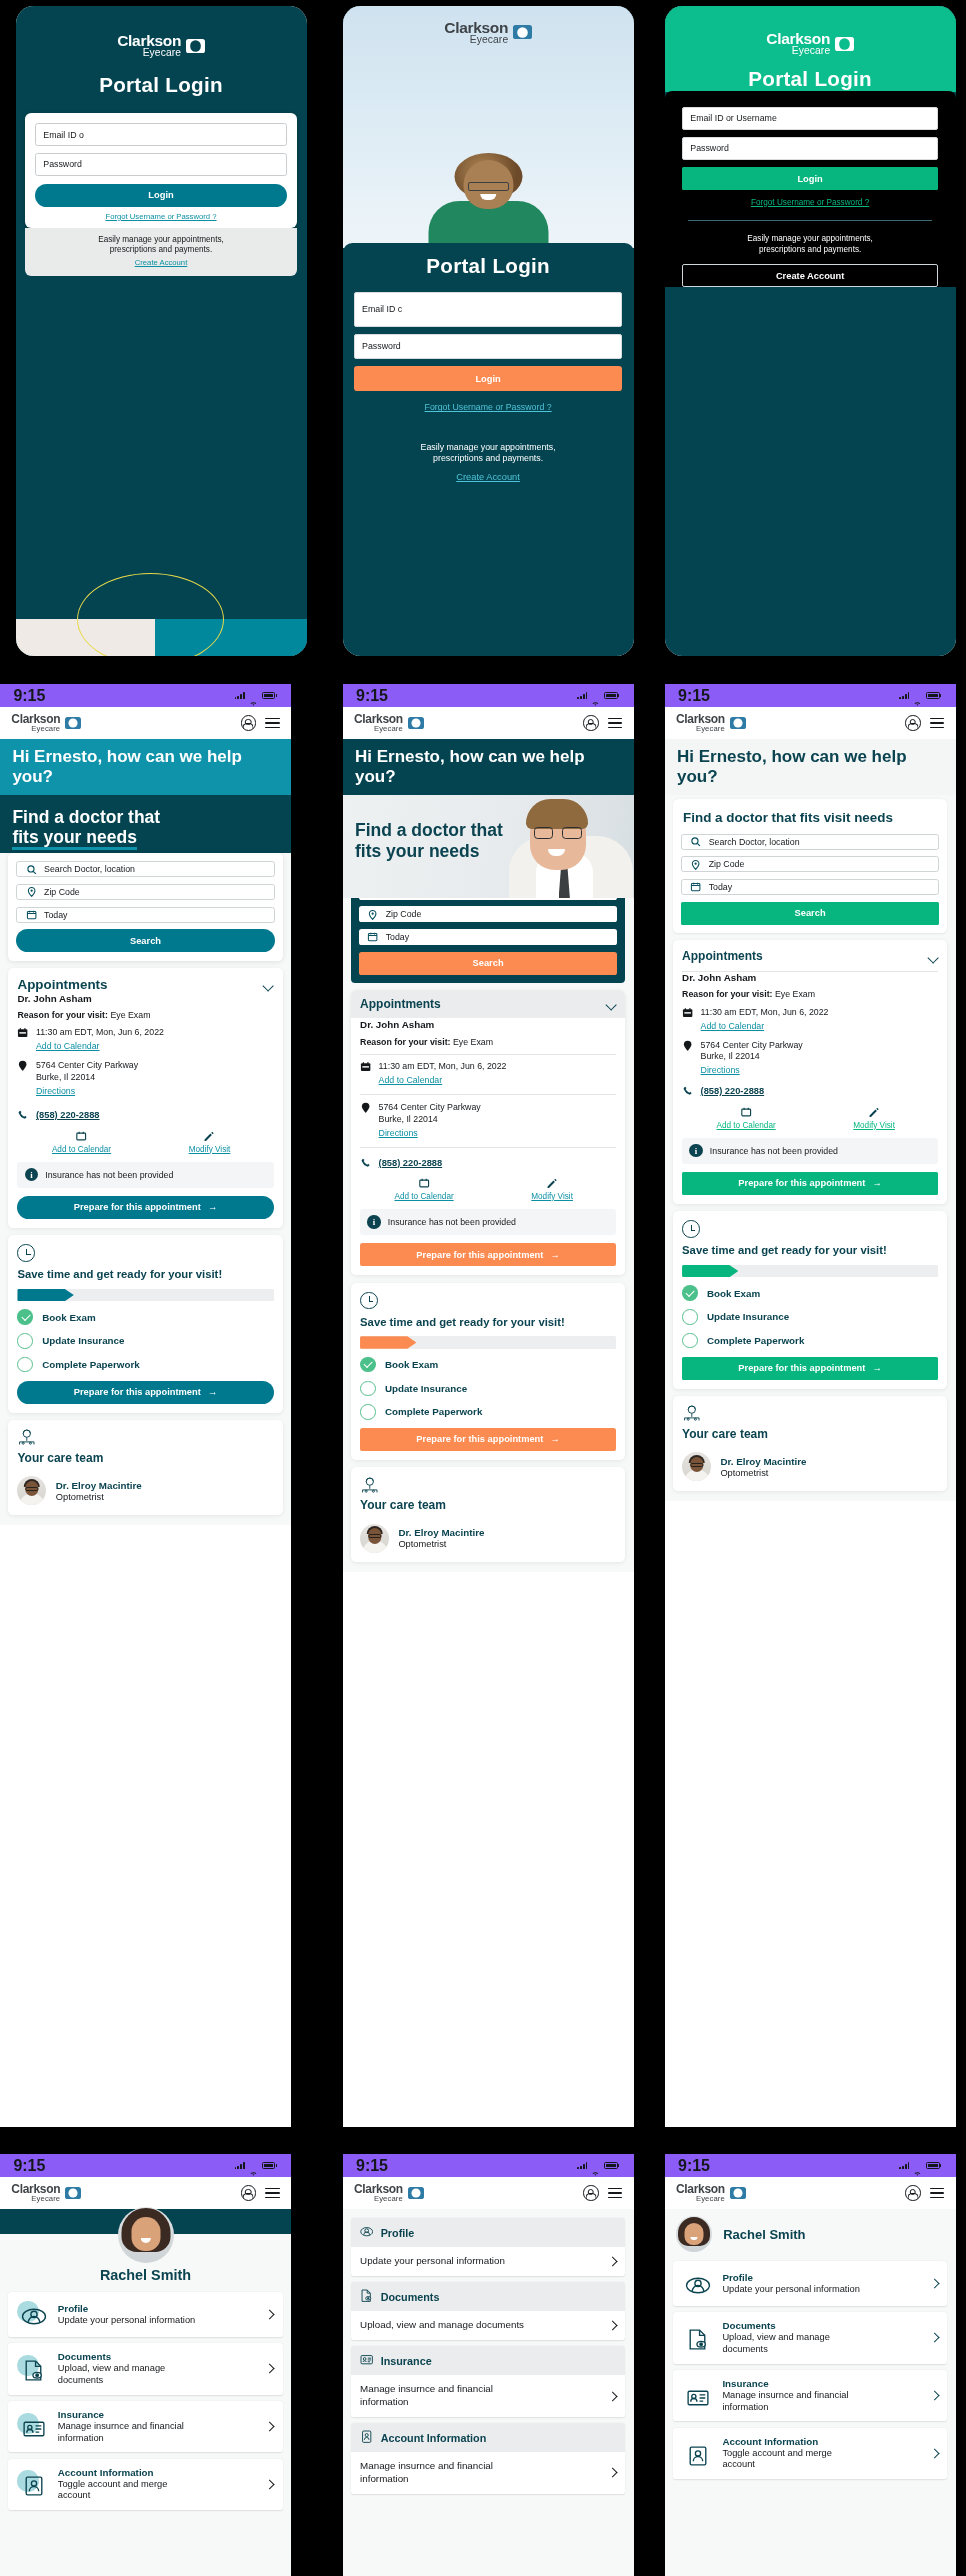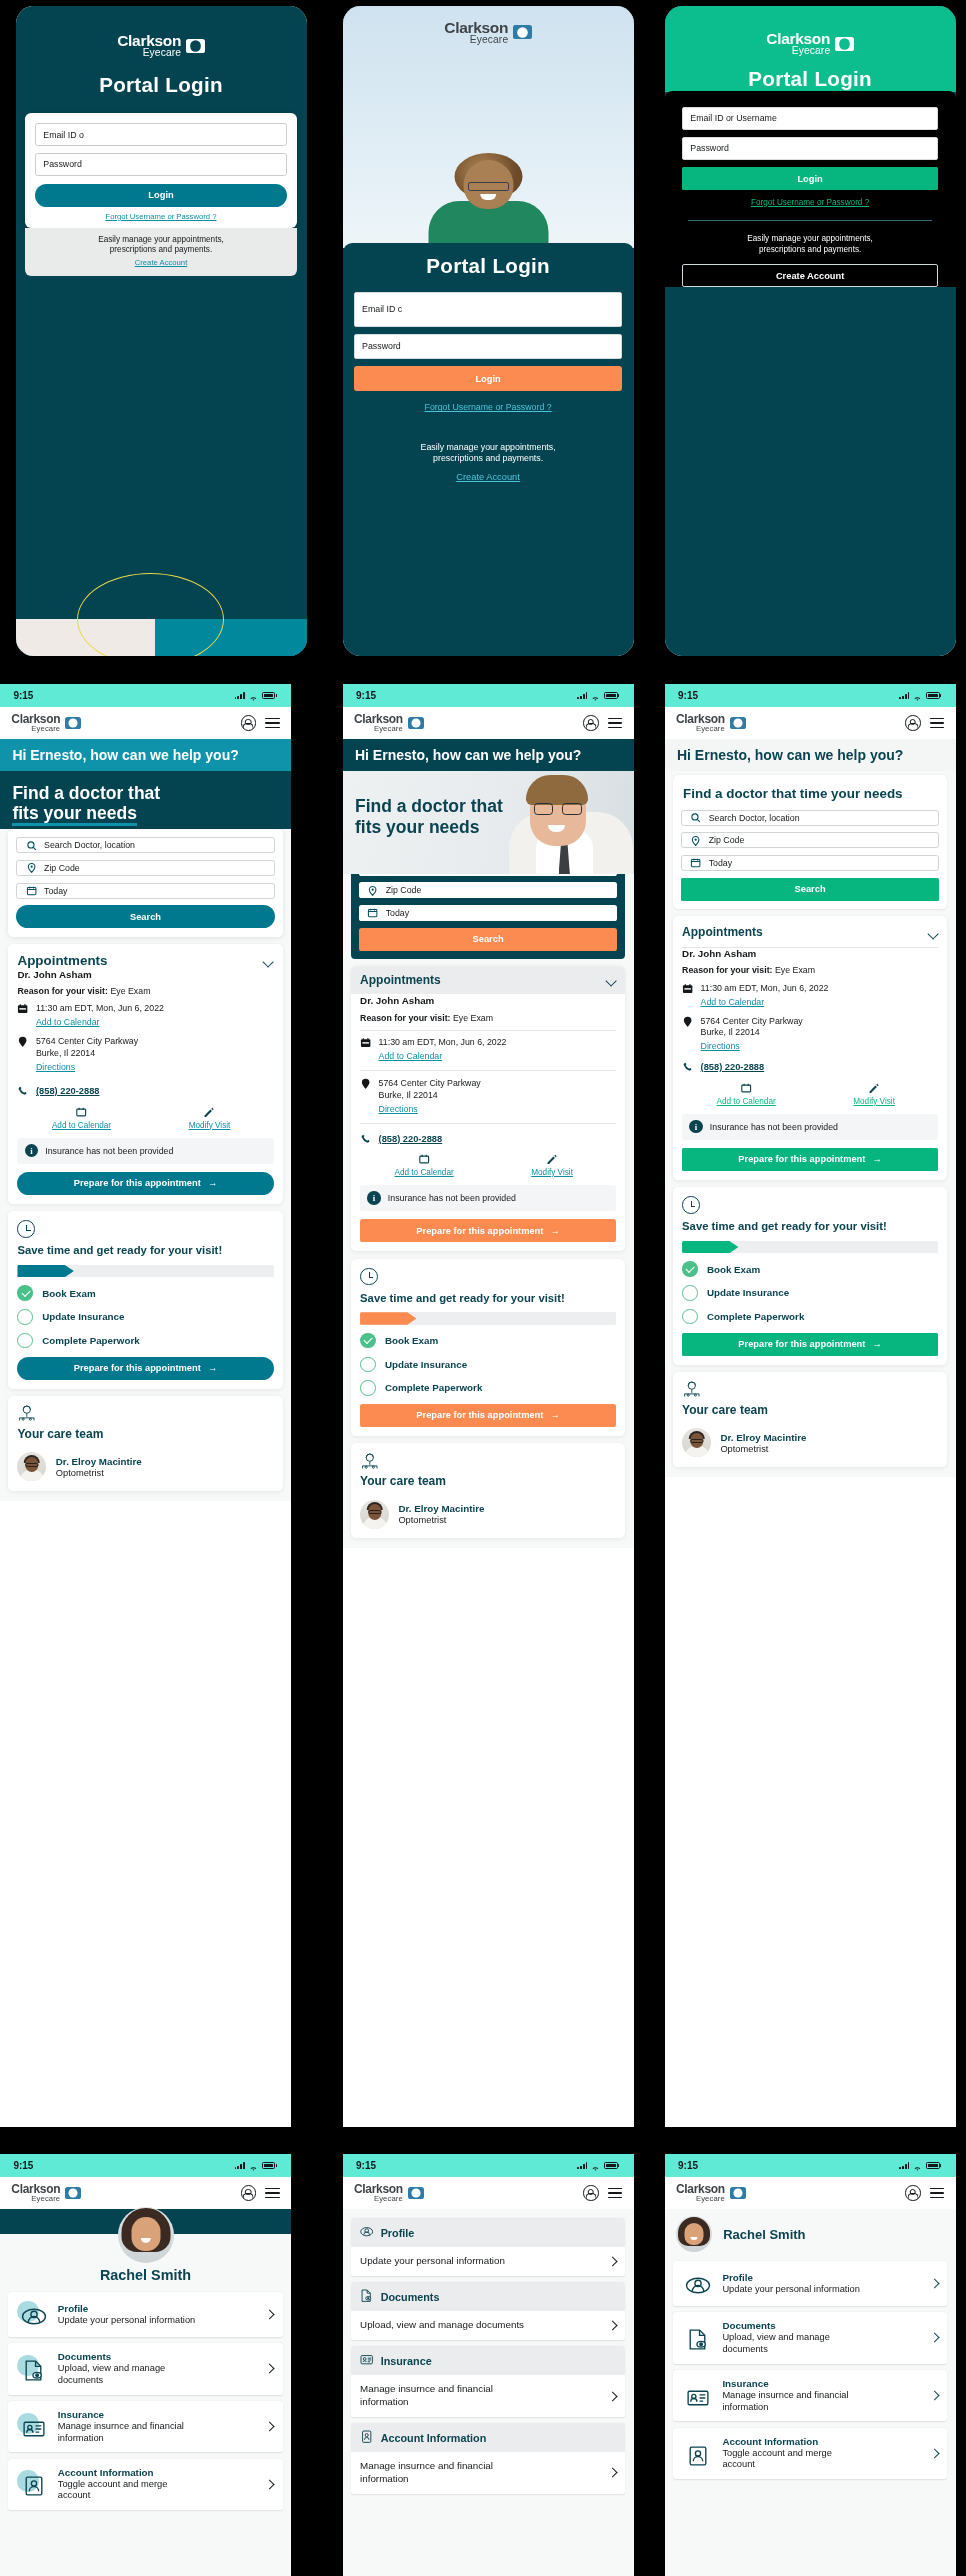--- a/index.html
+++ b/index.html
@@ -104,22 +104,22 @@
   .deco-bottom .a { flex:0 0 48%; background:#f0eae6; }
   .deco-bottom .b { flex:1; background:#01889c; }
   .deco-circle {
     position:absolute; left:61px; bottom:-10.3px; width:147px; height:93px;
     border:1.3px solid #e8d94a; border-radius:50%;
   }
 
   
   .statusbar {
     height:23px; display:flex; align-items:center; justify-content:space-between;
-    padding:0 14.4px 0 13.4px; background:#5eead4; color:#15181b;
-    font-size:10px; font-weight:600;
+    padding:0 14.4px 0 13.4px; background:#8b5cf6; color:#15181b;
+    font-size:16px; font-weight:600;
   }
   .sb-icons { display:flex; align-items:flex-end; gap:4.1px; }
   .bars { display:flex; align-items:flex-end; gap:1px; height:7.2px; }
   .bars i { display:block; width:1.8px; background:#15181b; border-radius:0.5px; }
   .bars i:nth-child(1){height:2.1px} .bars i:nth-child(2){height:3.6px}
   .bars i:nth-child(3){height:5.2px} .bars i:nth-child(4){height:6.7px}
   .wifi { width:8.8px; height:6.7px; position:relative; }
   .batt { width:13.4px; height:6.7px; border:0.8px solid #15181b; border-radius:1.5px; padding:0.8px; }
   .batt span { display:block; height:100%; width:100%; background:#15181b; border-radius:0.5px; }
   .batt-cap { width:1px; height:2.6px; background:#15181b; border-radius:0 0.5px 0.5px 0; margin-left:0.5px; }
@@ -133,21 +133,21 @@
     position:relative; }
   .avatar-ic::before { content:""; position:absolute; left:50%; top:2.6px;
     transform:translateX(-50%); width:4.6px; height:4.6px; border-radius:50%;
     border:1.1px solid #15181b; }
   .avatar-ic::after { content:""; position:absolute; left:50%; bottom:1px;
     transform:translateX(-50%); width:8.8px; height:4.6px; border-radius:4.6px 4.6px 0 0;
     border:1.1px solid #15181b; border-bottom:none; }
   .burger { width:14.4px; display:flex; flex-direction:column; gap:3.1px; }
   .burger i { display:block; height:1.3px; background:#15181b; border-radius:1px; }
 
-  .greet { font-size:14px; font-weight:bold; padding:8.2px 12.4px; }
+  .greet { font-size:17px; font-weight:bold; padding:8.2px 12.4px; }
   .greet.cyan { background:#0e93ab; color:#fff; }
   .greet.dark { background:#044450; color:#fff; }
   .greet.light { background:#f4f6f6; color:#0b4450; }
 
   .hero-dark { background:#044450; padding:11.3px 12.4px 20.6px; }
   .hero-h {
     font-size:17.5px; font-weight:bold; color:#fff; line-height:1.15;
   }
   .hero-h .u { border-bottom:3.6px solid #0e93ab; }
   .hero-photo {
@@ -867,21 +867,21 @@
           <div class="burger">
               <i></i>
               <i></i>
               <i></i>
             </div>
         </div>
       </div>
       <div class="greet light">Hi Ernesto, how can we help you?</div>
       <div class="scrollbody" style="padding-bottom:10.3px;padding-top:1px">
         <div class="searchcard flat" style="margin-top:3.1px">
-          <div style="font-size:13.4px;font-weight:bold;color:#0b4450;line-height:1.18;margin:2.1px 2.1px 8.2px">Find a doctor that time your needs</div>
+          <div style="font-size:13.4px;font-weight:bold;color:#0b4450;line-height:1.18;margin:2.1px 2.1px 8.2px">Find a doctor that fits visit needs</div>
           <div class="ifield">
             <span class="ic">
                 <svg viewBox="0 0 24 24" fill="none" stroke="currentColor" stroke-width="2.4">
                   <circle cx="10.5" cy="10.5" r="6.5"></circle>
                   <path d="M15.5 15.5L21 21"></path>
                 </svg>
               </span>
             <span>Search Doctor, location</span>
           </div>
           <div class="ifield">

